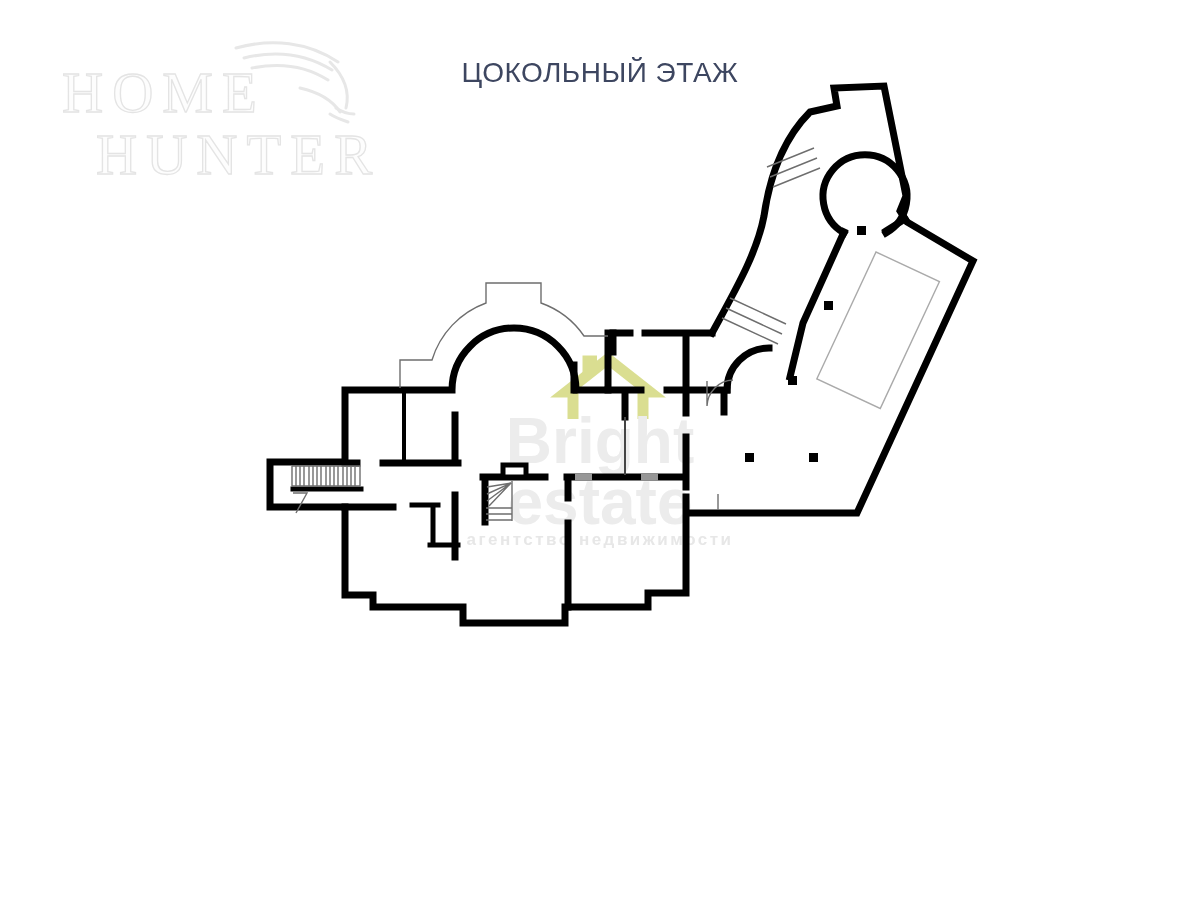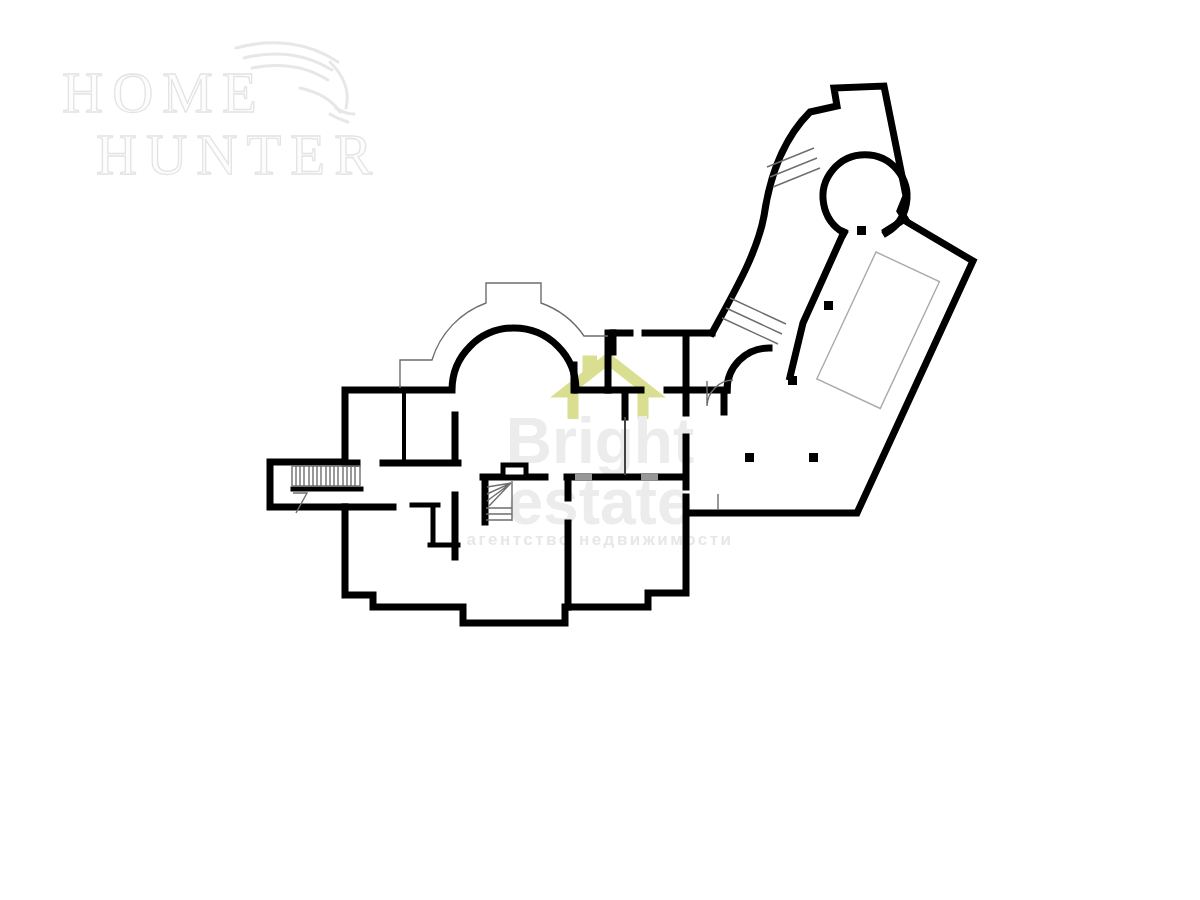--- a/index.html
+++ b/index.html
@@ -13,20 +13,21 @@
       fill:#fdfdfd;stroke:#e4e4e4;stroke-width:1.3px;}
   .be{font-family:"Liberation Sans",sans-serif;font-weight:bold;font-size:64px;fill:#ececec;}
   .be-tag{font-family:"Liberation Sans",sans-serif;font-weight:bold;font-size:17px;
       letter-spacing:2.5px;fill:#e7e7e7;}
 </style>
 </head>
 <body>
 
 <div class="stage">
 
+  <div class="plan-title">ЦОКОЛЬНЫЙ ЭТАЖ</div>
 
   <svg width="1200" height="900" viewBox="0 0 1200 900">
 
     <g>
       <text class="hh" x="62" y="112">HOME</text>
       <text class="hh" x="96" y="174">HUNTER</text>
       <g fill="none" stroke="#e7e7e7" stroke-width="3" stroke-linecap="round">
         <path d="M236,48 C272,38 308,42 338,62"></path>
         <path d="M244,58 C276,50 306,54 332,70"></path>
         <path d="M252,68 C282,62 306,66 328,80"></path>

